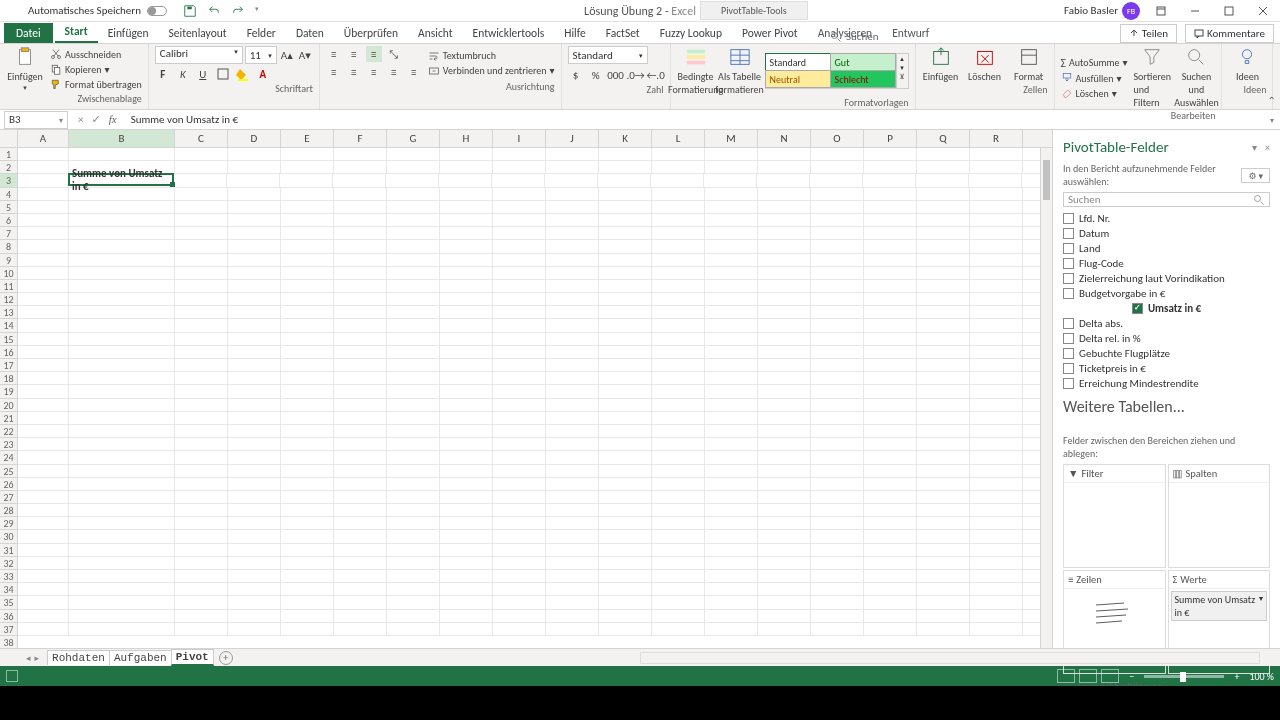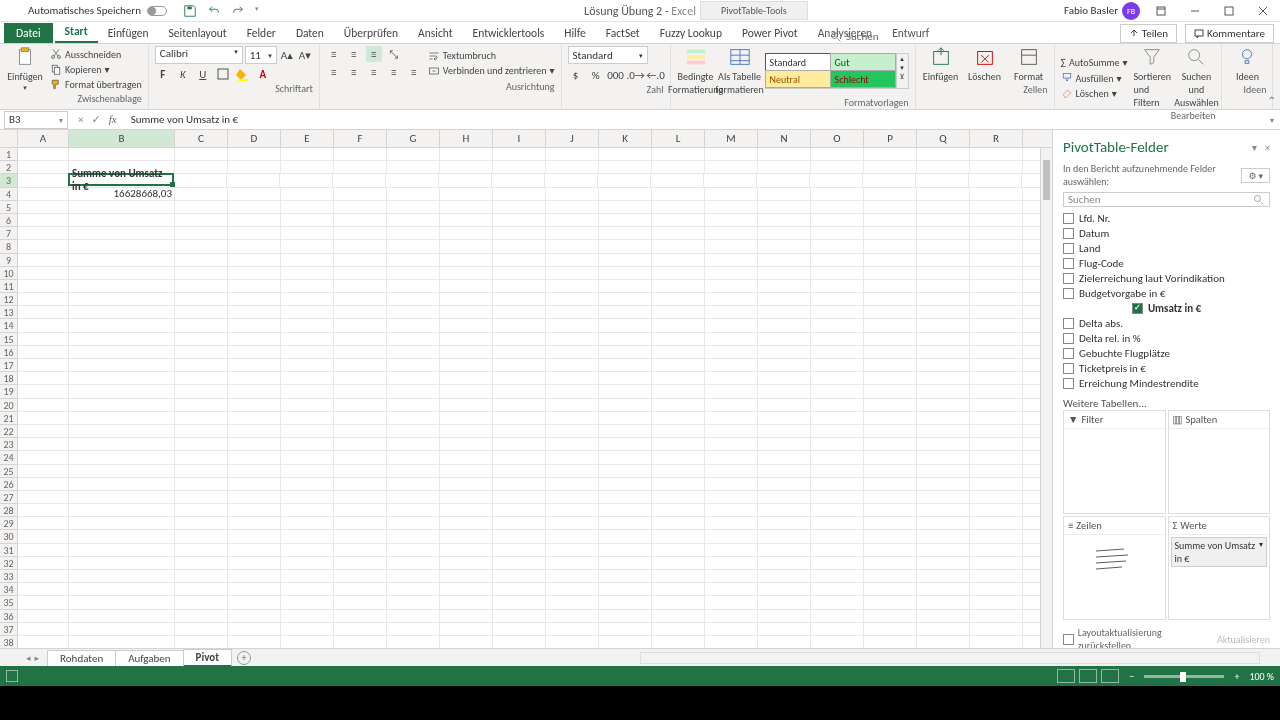--- a/index.html
+++ b/index.html
@@ -94,35 +94,35 @@
 .pp-sub { font-size: 10px; color: #666; display: flex; align-items: center; margin-bottom: 4px; }
 .pp-sub .gear { margin-left: auto; border: 1px solid #ccc; padding: 1px 6px; font-size: 9px; display: flex; gap: 2px; }
 .pp-search { border: 1px solid #ccc; height: 20px; display: flex; align-items: center; padding: 0 4px; color: #888; margin-bottom: 4px; }
 .pp-search svg { margin-left: auto; }
 .fieldlist { flex-shrink: 0; }
 .fld { display: flex; align-items: center; gap: 5px; font-size: 11px; padding: 1px 0; }
 .chk { width: 11px; height: 11px; border: 1px solid #888; background: #fff; }
 .chk.on { background: #217346; position: relative; }
 .chk.on::after { content: "✓"; color: #fff; font-size: 8px; position: absolute; left: 1px; top: -2px; }
 .fld.on { font-weight: bold; justify-content: center; }
-.more-tables { color: #555; font-size: 11px; margin-top: 6px; }
+.more-tables { color: #555; font-size: 16px; margin-top: 6px; }
 .drag-hint { font-size: 10px; color: #666; margin-top: 18px; margin-bottom: 4px; }
 .quadgrid { display: grid; grid-template-columns: 1fr 1fr; grid-template-rows: 104px 104px; gap: 2px; }
 .quad { border: 1px solid #ddd; position: relative; }
 .quad-h { font-size: 10.5px; color: #555; padding: 2px 4px; border-bottom: 1px solid #eee; display: flex; align-items: center; gap: 3px; }
 .quad-item { font-size: 10px; background: #f0f0f0; border: 1px solid #ccc; margin: 2px; padding: 1px 3px; display: flex; }
 .quad-item .dd { margin-left: auto; font-size: 8px; }
 .drag-ghost { position: absolute; top: 30px; left: 30px; opacity: 0.8; }
 .drag-ghost svg { width: 40px; height: 24px; }
 .pp-footer { display: flex; align-items: center; font-size: 10px; color: #666; margin-top: 6px; gap: 4px; }
 .pp-footer .upd { margin-left: auto; color: #bbb; }
 
 
 .sheettabs { height: 18px; background: #f3f2f1; border-top: 1px solid #d4d4d4; display: flex; align-items: center; padding-left: 18px; font-size: 11px; position: relative; }
-.stab { padding: 1px 12px; border: 1px solid #ccc; border-bottom: none; background: #fff; margin-right: -1px; color: #444; }
+.stab { padding: 1px 4px; border: 1px solid #ccc; border-bottom: none; background: #fff; margin-right: -1px; color: #444; font-family: Liberation Mono, monospace; }
 .stab.active { background: #fff; border-bottom: 2px solid #217346; font-weight: bold; }
 .stab-nav { display: flex; gap: 4px; color: #888; padding: 0 8px; font-size: 9px; }
 .addtab { width: 14px; height: 14px; border: 1px solid #999; border-radius: 50%; margin-left: 6px; display: flex; align-items: center; justify-content: center; font-size: 10px; color: #666; }
 .hscroll { position: absolute; right: 20px; left: 640px; height: 12px; background: #f3f2f1; border: 1px solid #ddd; }
 
 
 .statusbar { height: 20px; background: #217346; color: #fff; display: flex; align-items: center; font-size: 10px; padding: 0 6px; }
 .statusbar .right { margin-left: auto; display: flex; align-items: center; gap: 10px; }
 .viewbtns { display: flex; gap: 4px; }
 .viewbtn { width: 18px; height: 14px; border: 1px solid rgba(255,255,255,0.5); }
@@ -598,40 +598,20 @@
           <div class="cell other"></div>
           <div class="cell other"></div>
           <div class="cell other"></div>
           <div class="cell other"></div>
           <div class="cell other"></div>
           <div class="cell other"></div>
           <div class="cell other"></div>
         </div>
         <div class="cellrow">
           <div class="cell A"></div>
-          <div class="cell B">16628668,03</div>
-          <div class="cell other"></div>
-          <div class="cell other"></div>
-          <div class="cell other"></div>
-          <div class="cell other"></div>
-          <div class="cell other"></div>
-          <div class="cell other"></div>
-          <div class="cell other"></div>
-          <div class="cell other"></div>
-          <div class="cell other"></div>
-          <div class="cell other"></div>
-          <div class="cell other"></div>
-          <div class="cell other"></div>
-          <div class="cell other"></div>
-          <div class="cell other"></div>
-          <div class="cell other"></div>
-          <div class="cell other"></div>
-        </div>
-        <div class="cellrow">
-          <div class="cell A"></div>
           <div class="cell B"></div>
           <div class="cell other"></div>
           <div class="cell other"></div>
           <div class="cell other"></div>
           <div class="cell other"></div>
           <div class="cell other"></div>
           <div class="cell other"></div>
           <div class="cell other"></div>
           <div class="cell other"></div>
           <div class="cell other"></div>
@@ -1372,20 +1352,21 @@
         <div class="fld">
           <span class="chk"></span>
           <span>Ticketpreis in €</span>
         </div>
         <div class="fld">
           <span class="chk"></span>
           <span>Erreichung Mindestrendite</span>
         </div>
       </div>
     <div class="more-tables">Weitere Tabellen...</div>
+    <div class="drag-hint">Felder zwischen den Bereichen ziehen und ablegen:</div>
     <div class="quadgrid">
       <div class="quad">
           <div class="quad-h">
             <span>▼</span>
             <span>Filter</span>
           </div>
         </div>
       <div class="quad">
           <div class="quad-h">
             <span>▥</span>

